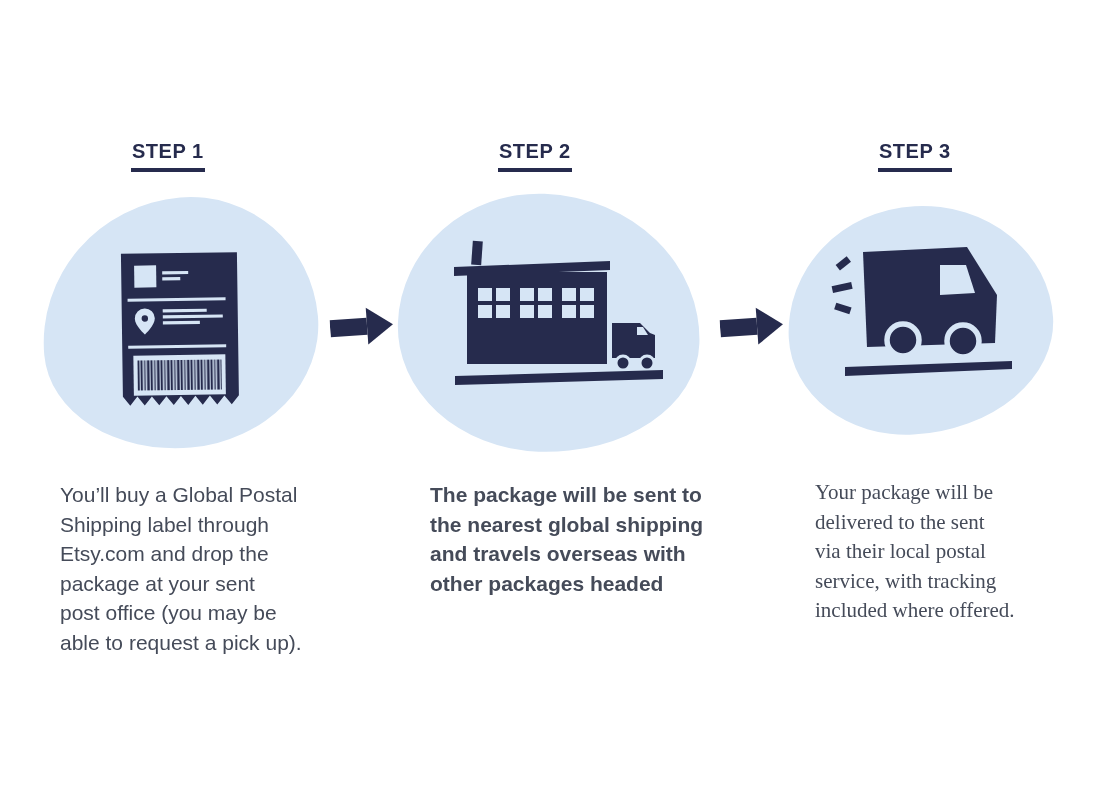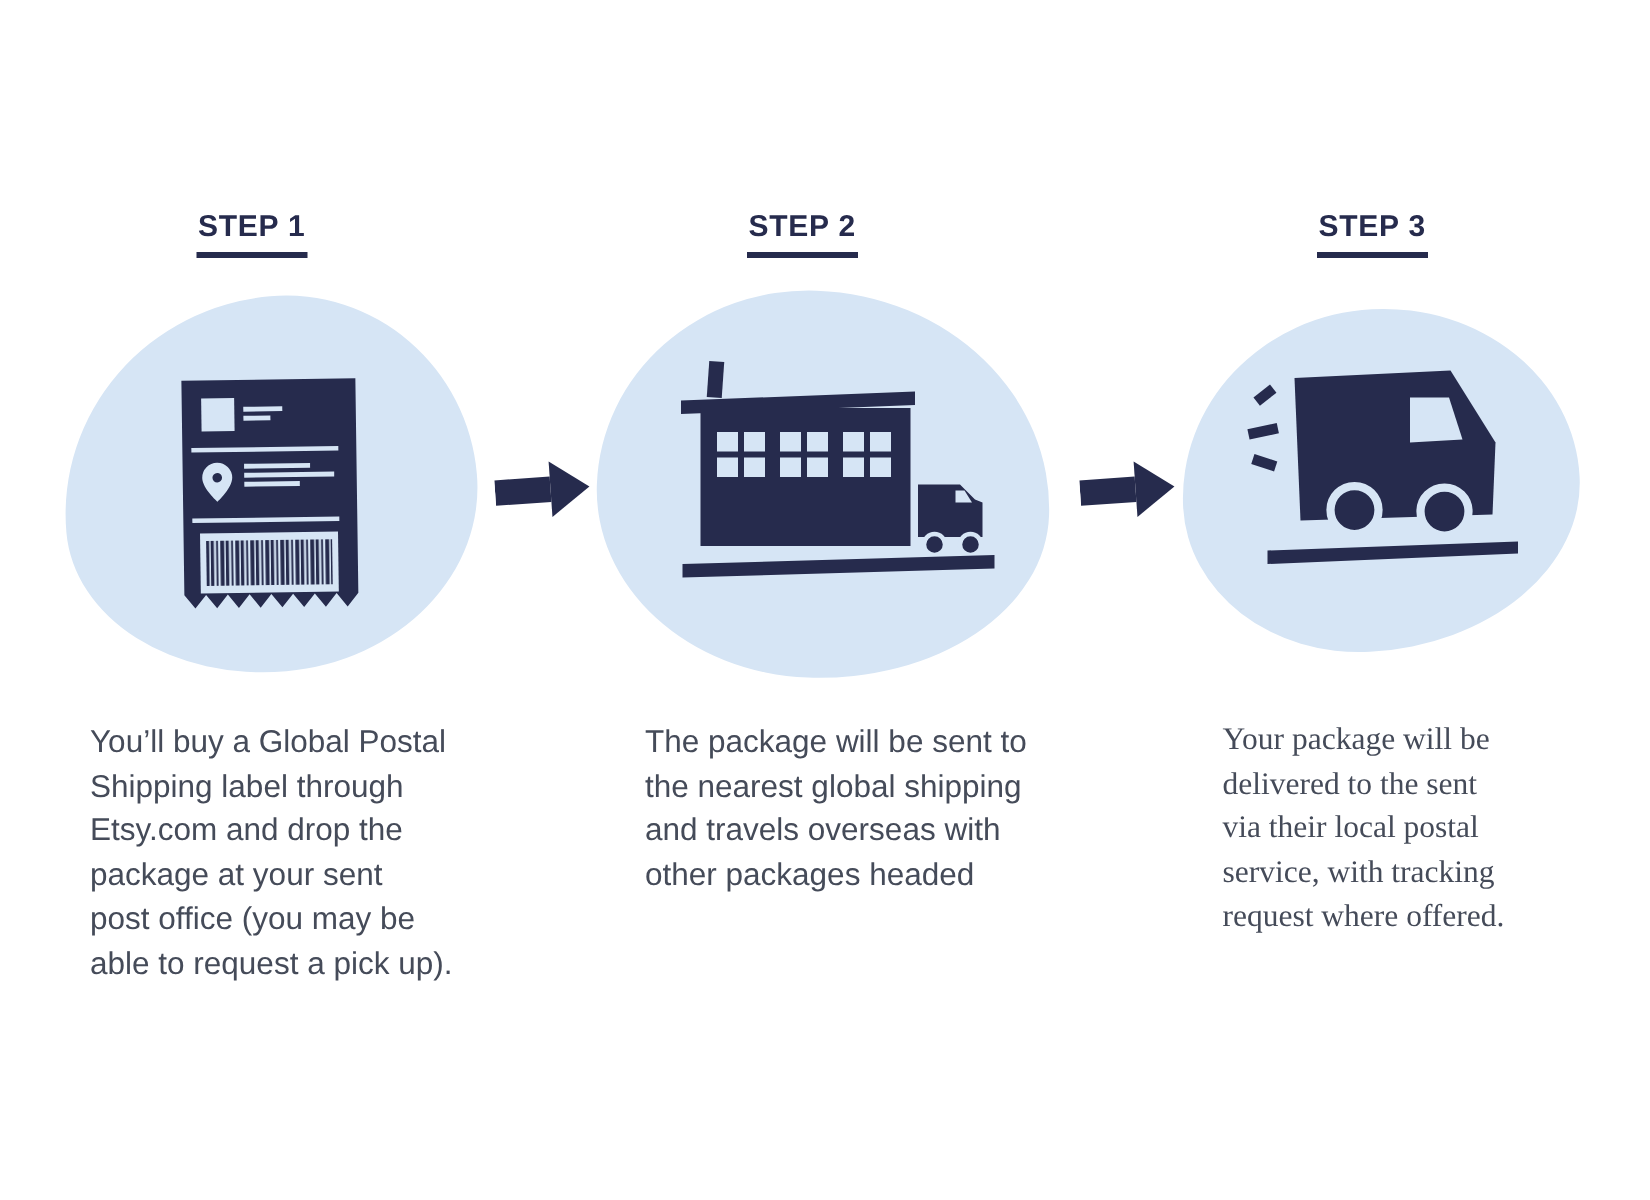--- a/index.html
+++ b/index.html
@@ -66,21 +66,21 @@
   #arrow-2{left:720px;top:306px;transform:rotate(-4deg);}
 
   .description{
     position:absolute;
     font-size:21px;
     line-height:29.5px;
     color:var(--body-text);
     white-space:nowrap;
   }
   #description-1{left:60px;top:480px;}
-  #description-2{left:430px;top:480px;}
+  #description-2{left:430px;top:480px;font-weight:bold;}
   #description-3{left:815px;top:478px;font-family:Liberation Serif, serif;}
 </style>
 </head>
 <body>
 
 <div class="canvas">
 
   <h2 class="step-heading" id="heading-1">STEP 1</h2>
   <h2 class="step-heading" id="heading-2">STEP 2</h2>
   <h2 class="step-heading" id="heading-3">STEP 3</h2>
@@ -193,16 +193,16 @@
       <div>The package will be sent to</div>
       <div>the nearest global shipping</div>
       <div>and travels overseas with</div>
       <div>other packages headed</div>
     </div>
   <div class="description" id="description-3">
       <div>Your package will be</div>
       <div>delivered to the sent</div>
       <div>via their local postal</div>
       <div>service, with tracking</div>
-      <div>request where offered.</div>
+      <div>included where offered.</div>
     </div>
 
 </div>
 
 </body></html>

